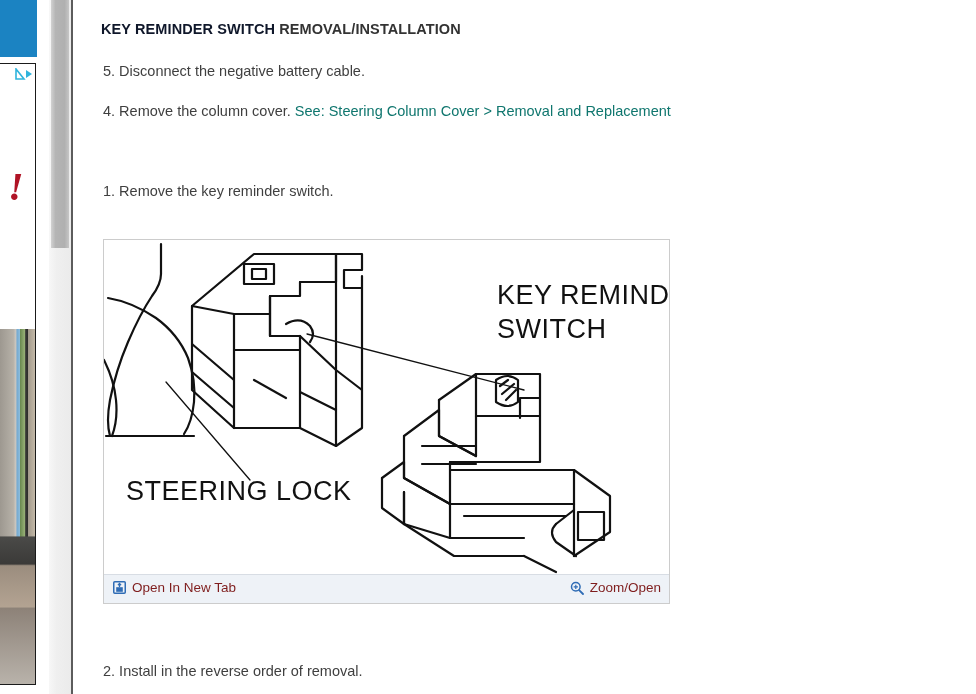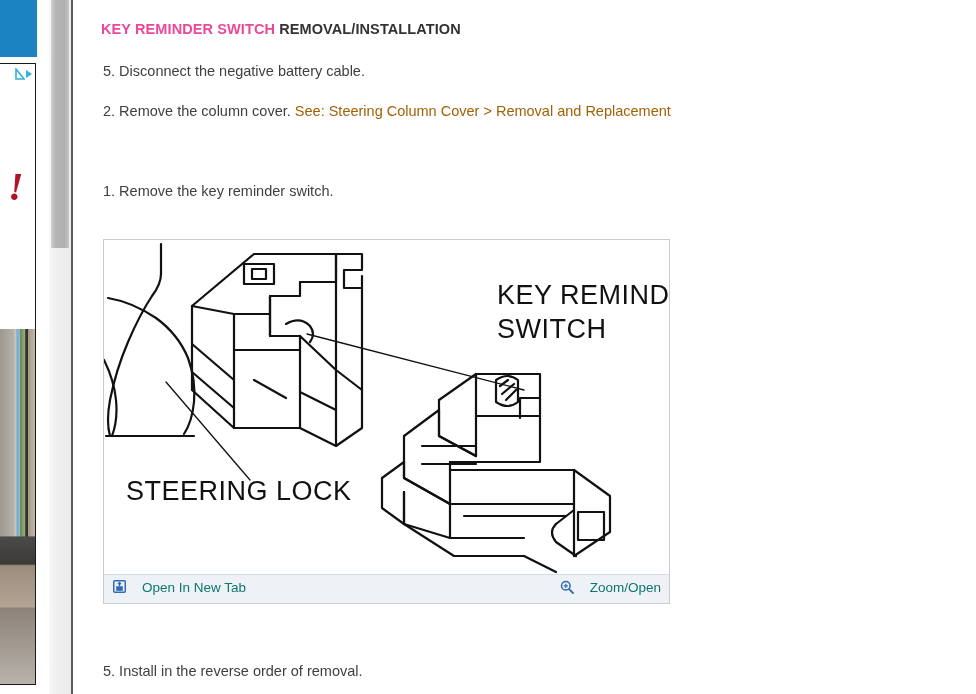--- a/index.html
+++ b/index.html
@@ -119,32 +119,32 @@
     overflow: hidden;
   }
   #page-title {
     position: absolute;
     left: 28px; top: 21px;
     font-size: 14.5px;
     font-weight: bold;
     letter-spacing: 0.1px;
     white-space: nowrap;
   }
-  #page-title .hl { color: #ec4899; }
+  #page-title .hl { color: #0f172a; }
   #page-title .plain { color: #333333; text-align: center; }
 
   .step {
     position: absolute;
     left: 30px;
     font-size: 14.5px;
     color: #3f3f3f;
     white-space: nowrap;
   }
   .step a.step-link {
-    color: #a16207;
+    color: #0f766e;
     text-decoration: none;
   }
 
   
   #figure {
     position: absolute;
     left: 30px; top: 239px;
     width: 567px; height: 365px;
     border: 1px solid #cccccc;
     box-sizing: border-box;
@@ -164,23 +164,23 @@
     left: 0; bottom: 0;
     width: 565px; height: 29px;
     background: #eef2f7;
     border-top: 1px solid #d8dde4;
     box-sizing: border-box;
   }
   .fig-action {
     position: absolute;
     top: 5px;
     display: flex;
-    align-items: flex-start;
-    gap: 16px;
-    color: #0f766e;
+    align-items: center;
+    gap: 6px;
+    color: #7f1d1d;
     font-size: 13.5px;
     text-decoration: none;
     cursor: pointer;
     white-space: nowrap;
   }
   #open-new-tab { left: 9px; }
   #zoom-print { right: 8px; }
   .fig-action .ico { display: inline-flex; }
 </style>
 </head>
@@ -219,21 +219,21 @@
 
   <div id="page-title">
     <span class="hl">KEY REMINDER SWITCH</span><span class="plain"> REMOVAL/INSTALLATION</span>
   </div>
 
   <div class="step" style="top:63px;">
     <span>5. Disconnect the negative battery cable.</span>
   </div>
 
   <div class="step" style="top:103px;">
-    <span>2. Remove the column cover. </span><a class="step-link" href="#">See: Steering Column Cover &gt; Removal and Replacement</a>
+    <span>4. Remove the column cover. </span><a class="step-link" href="#">See: Steering Column Cover &gt; Removal and Replacement</a>
   </div>
 
 
   <div class="step" style="top:183px;">
     <span>1. Remove the key reminder switch.</span>
   </div>
 
   <div id="figure">
 
     <div id="figure-canvas">
@@ -333,15 +333,15 @@
             <path d="M9.1 9.1 L13 13" stroke="#2f6cb5" stroke-width="1.8" stroke-linecap="round"></path>
             <path d="M3.7 5.8 L7.9 5.8 M5.8 3.7 L5.8 7.9" stroke="#2f6cb5" stroke-width="1.2"></path>
           </svg>
         </span>
         <span>Zoom/Open</span>
       </a>
     </div>
   </div>
 
   <div class="step" style="top:663px;">
-    <span>5. Install in the reverse order of removal.</span>
+    <span>2. Install in the reverse order of removal.</span>
   </div>
 </div>
 
 </body></html>

